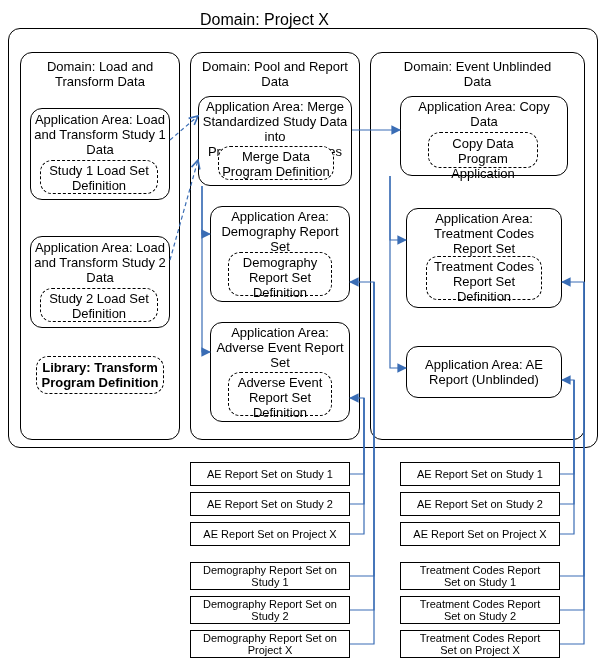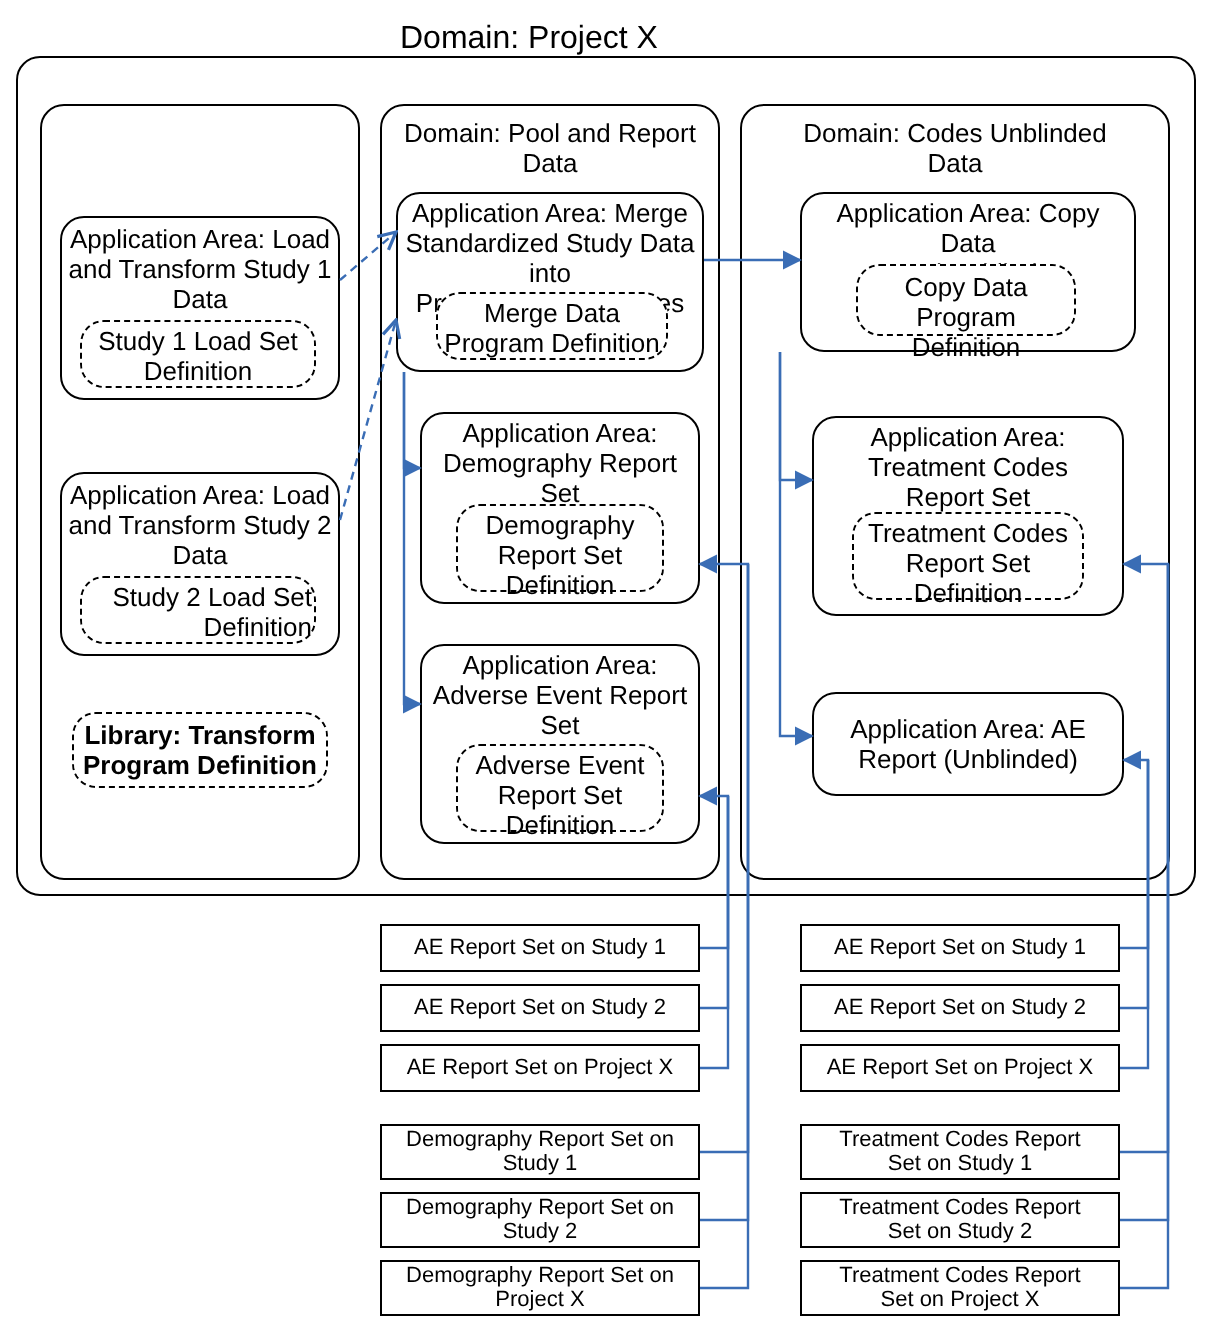--- a/index.html
+++ b/index.html
@@ -67,35 +67,37 @@
 </style>
 </head>
 <body>
 
 <div class="canvas">
 
   <div class="box" style="left:8px; top:28px; width:590px; height:420px;"></div>
   <div class="title-big" style="left:200px; top:11px; width:220px;">Domain: Project X</div>
 
   <div class="box" style="left:20px; top:52px; width:160px; height:388px;"></div>
+  <div class="title-col" style="left:28px; top:60px; width:144px; white-space:pre-line;">Domain: Load and
+Transform Data</div>
 
   <div class="box" style="left:30px; top:108px; width:140px; height:92px;"></div>
   <div class="label" style="left:34px; top:113px; width:132px; white-space:pre-line;">Application Area: Load
 and Transform Study 1
 Data</div>
   <div class="box dashed" style="left:40px; top:160px; width:118px; height:34px;"></div>
   <div class="label" style="left:42px; top:164px; width:114px; white-space:pre-line;">Study 1 Load Set
 Definition</div>
 
   <div class="box" style="left:30px; top:236px; width:140px; height:92px;"></div>
   <div class="label" style="left:34px; top:241px; width:132px; white-space:pre-line;">Application Area: Load
 and Transform Study 2
 Data</div>
   <div class="box dashed" style="left:40px; top:288px; width:118px; height:34px;"></div>
-  <div class="label" style="left:42px; top:292px; width:114px; white-space:pre-line;text-align:right;">Study 2 Load Set
+  <div class="label" style="left:42px; top:292px; width:114px; white-space:pre-line;">Study 2 Load Set
 Definition</div>
 
   <div class="box dashed" style="left:36px; top:356px; width:128px; height:38px;"></div>
   <div class="label" style="left:38px; top:361px; width:124px; white-space:pre-line;font-weight:bold;">Library: Transform
 Program Definition</div>
 
   <div class="box" style="left:190px; top:52px; width:170px; height:388px;"></div>
   <div class="title-col" style="left:196px; top:60px; width:158px; white-space:pre-line;">Domain: Pool and Report
 Data</div>
 
@@ -119,29 +121,29 @@
   <div class="box" style="left:210px; top:322px; width:140px; height:100px;"></div>
   <div class="label" style="left:214px; top:326px; width:132px; white-space:pre-line;">Application Area:
 Adverse Event Report
 Set</div>
   <div class="box dashed" style="left:228px; top:372px; width:104px; height:44px;"></div>
   <div class="label" style="left:230px; top:376px; width:100px; white-space:pre-line;">Adverse Event
 Report Set
 Definition</div>
 
   <div class="box" style="left:370px; top:52px; width:215px; height:388px;"></div>
-  <div class="title-col" style="left:376px; top:60px; width:203px; white-space:pre-line;">Domain: Codes Unblinded
+  <div class="title-col" style="left:376px; top:60px; width:203px; white-space:pre-line;">Domain: Event Unblinded
 Data</div>
 
   <div class="box" style="left:400px; top:96px; width:168px; height:80px;"></div>
   <div class="label" style="left:404px; top:100px; width:160px; white-space:pre-line;">Application Area: Copy Data
 and Unblind</div>
   <div class="box dashed" style="left:428px; top:132px; width:110px; height:36px;"></div>
   <div class="label" style="left:430px; top:137px; width:106px; white-space:pre-line;">Copy Data
-Program Definition</div>
+Program Application</div>
 
   <div class="box" style="left:406px; top:208px; width:156px; height:100px;"></div>
   <div class="label" style="left:410px; top:212px; width:148px; white-space:pre-line;">Application Area:
 Treatment Codes
 Report Set</div>
   <div class="box dashed" style="left:426px; top:256px; width:116px; height:44px;"></div>
   <div class="label" style="left:428px; top:260px; width:112px; white-space:pre-line;">Treatment Codes
 Report Set
 Definition</div>
 

